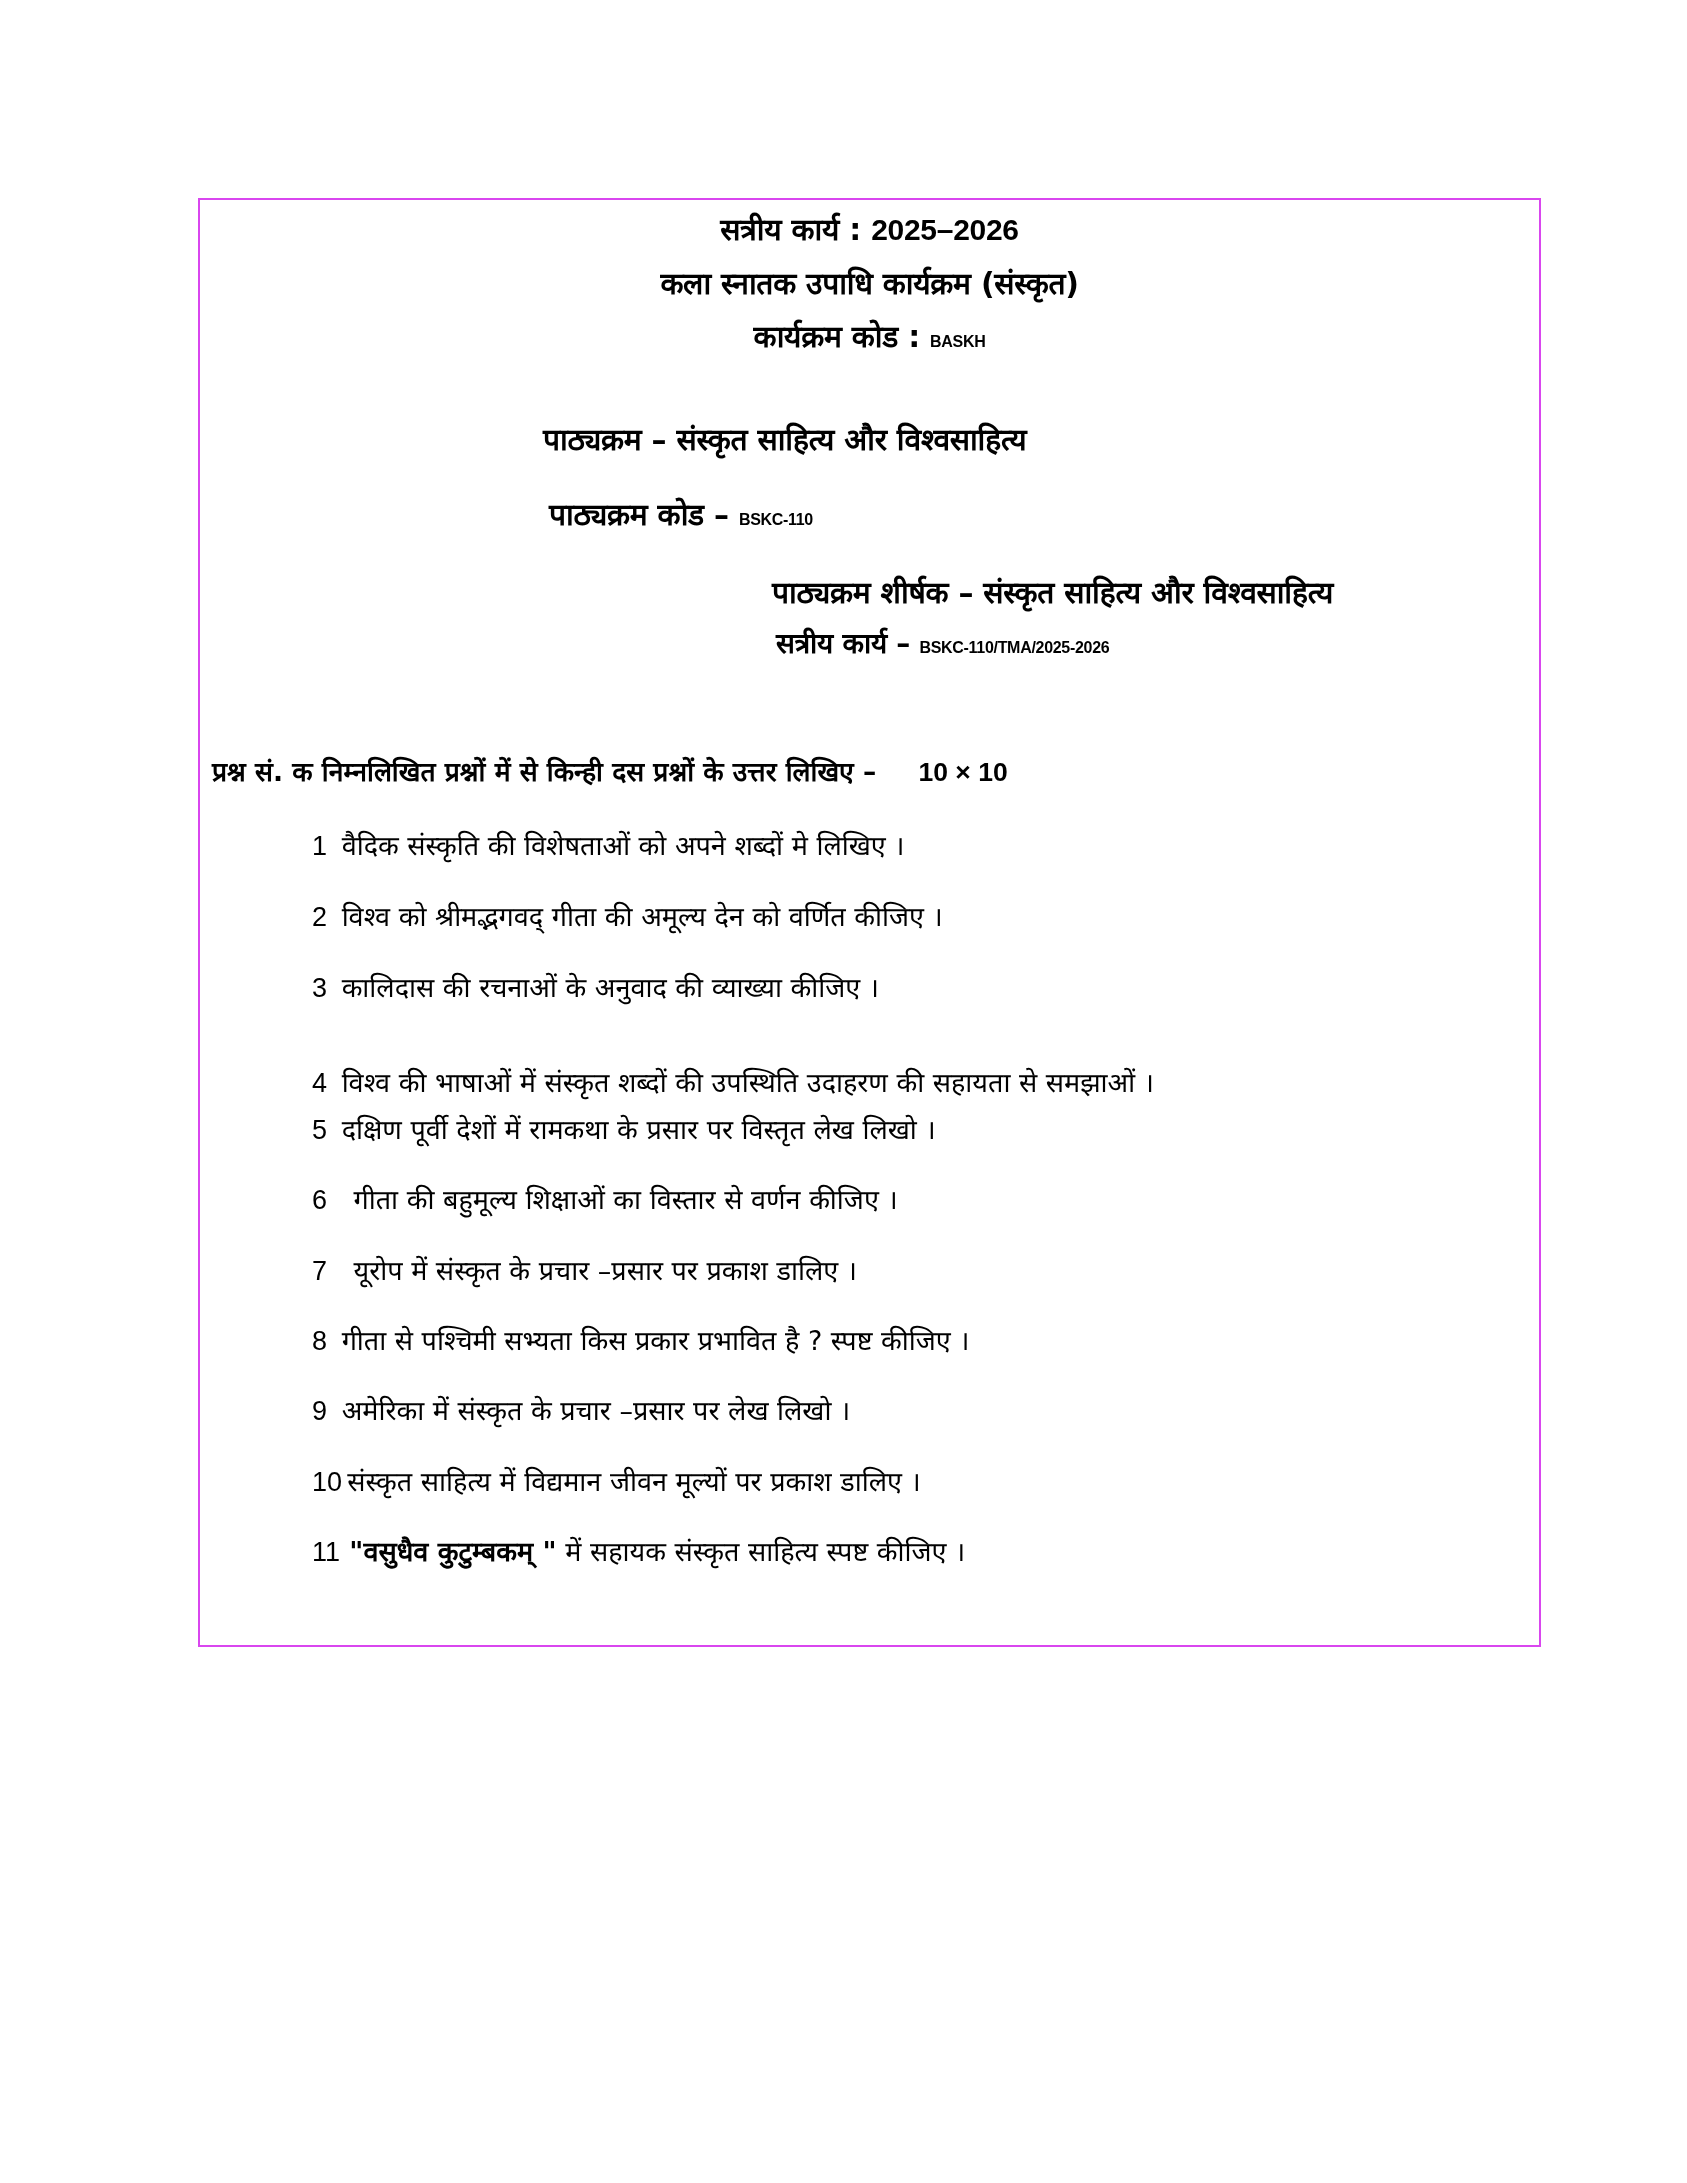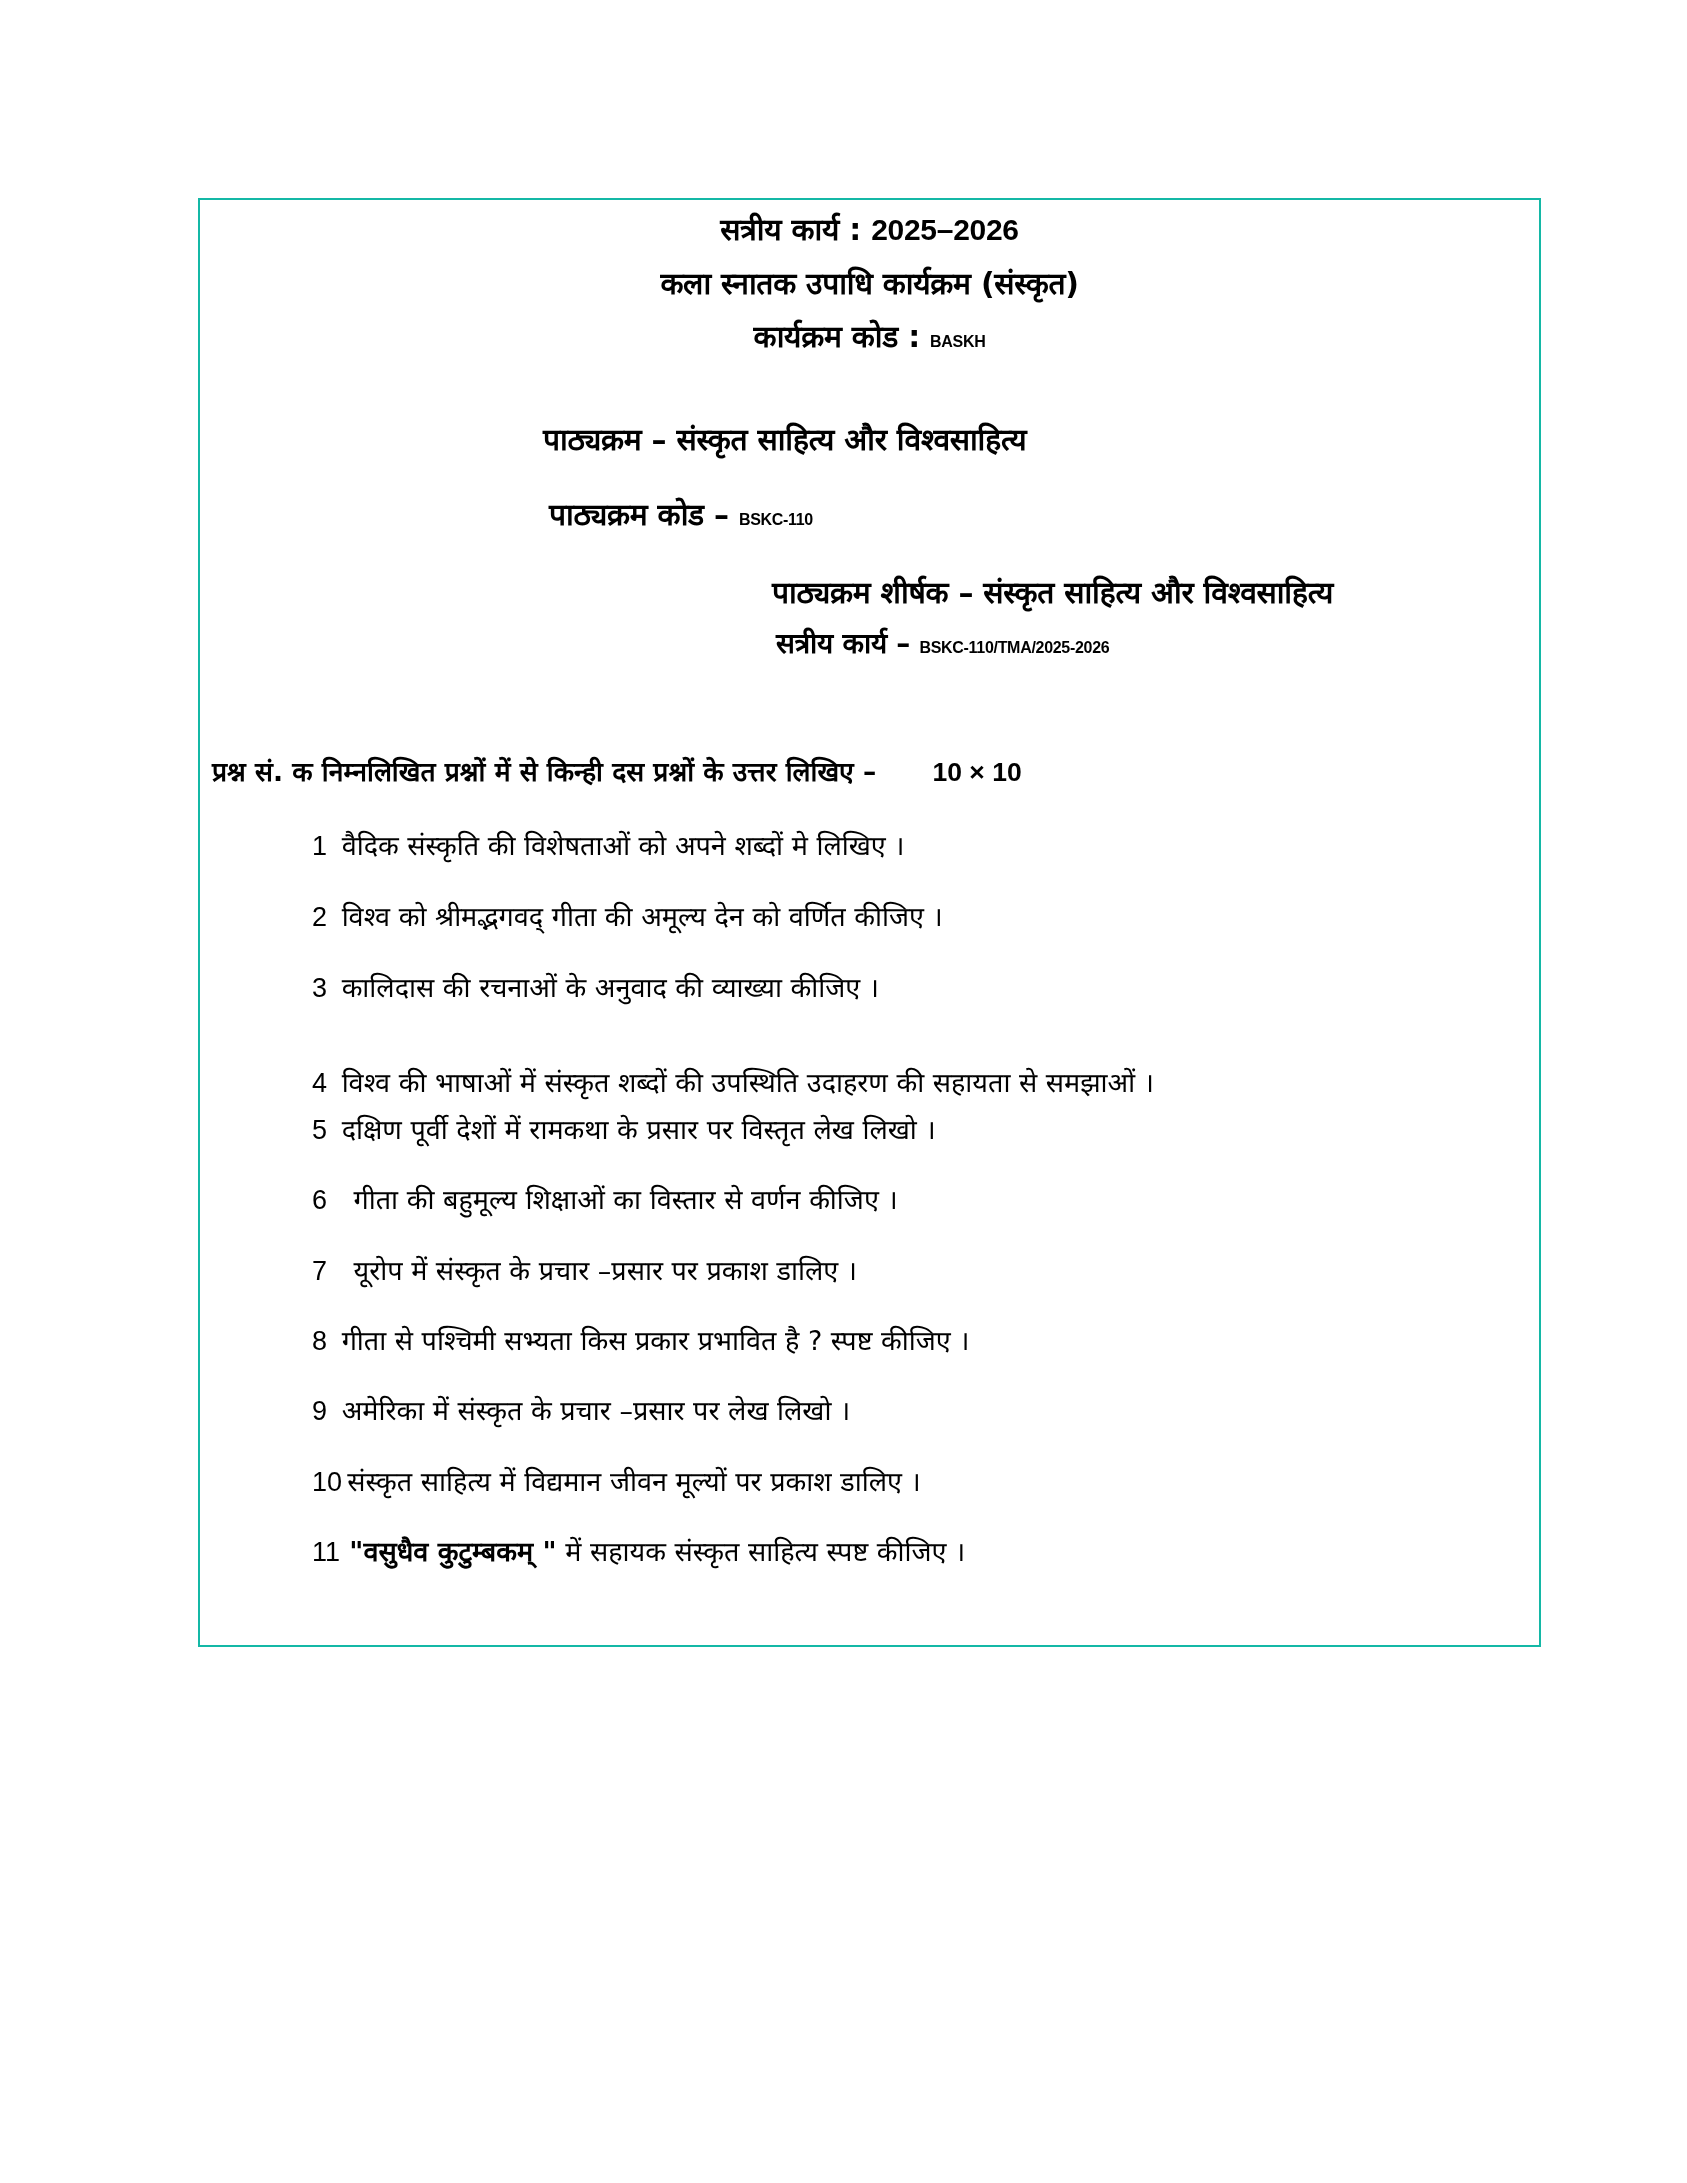--- a/index.html
+++ b/index.html
@@ -13,21 +13,21 @@
       position: relative;
       font-family: "DejaVu Sans", "Liberation Sans", sans-serif;
       color: #000000;
     }
     .page-box {
       position: absolute;
       left: 198px;
       top: 198px;
       width: 1343px;
       height: 1449px;
-      border: 2px solid #14b8a6;
+      border: 2px solid #d946ef;
       box-sizing: border-box;
     }
     .line {
       position: absolute;
       white-space: nowrap;
       line-height: 1;
     }
     .center {
       left: 0;
       width: 100%;
@@ -47,21 +47,21 @@
       font-family: "Liberation Sans", sans-serif;
       font-size: 30px;
     }
     .instr {
       left: 12px;
       font-weight: bold;
       font-size: 26.5px;
     }
     .instr .marks {
       font-family: "Liberation Sans", sans-serif;
-      margin-left: 47px;
+      margin-left: 33px;
       font-size: 26.5px;
     }
     .q {
       left: 112px;
       font-size: 27px;
       font-weight: normal;
     }
     .q .qnum {
       font-family: "Liberation Sans", sans-serif;
       display: inline-block;

